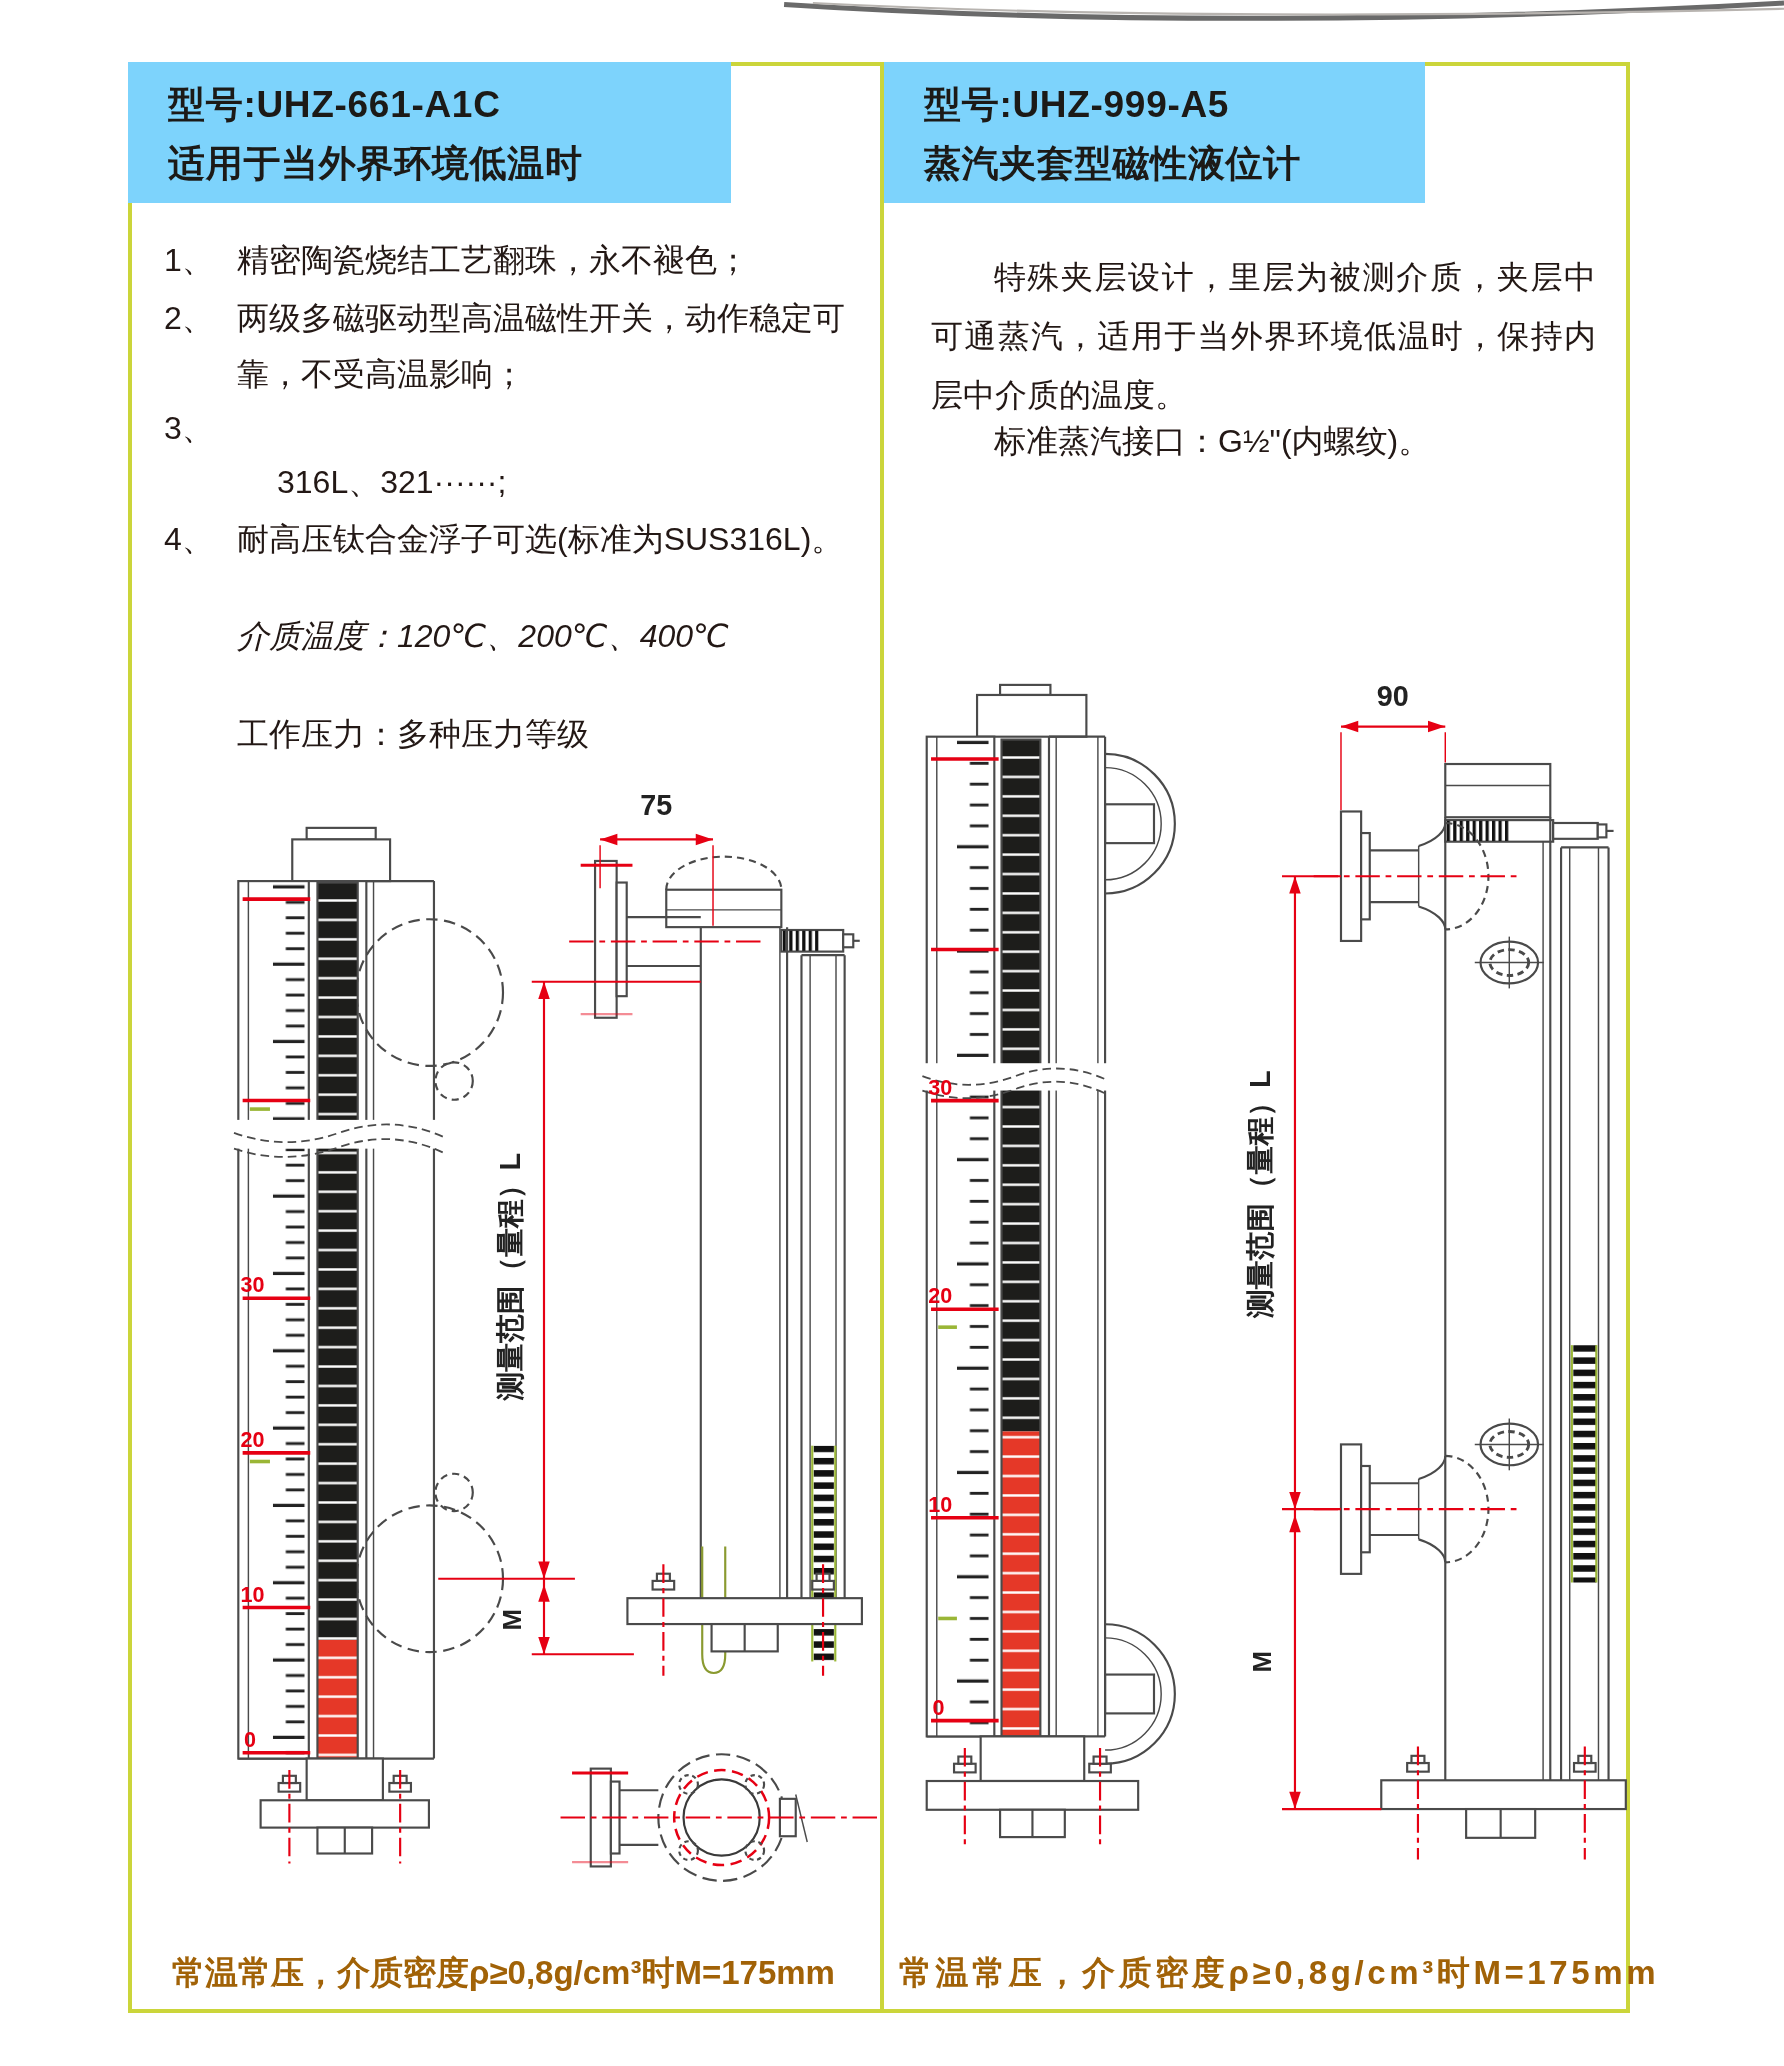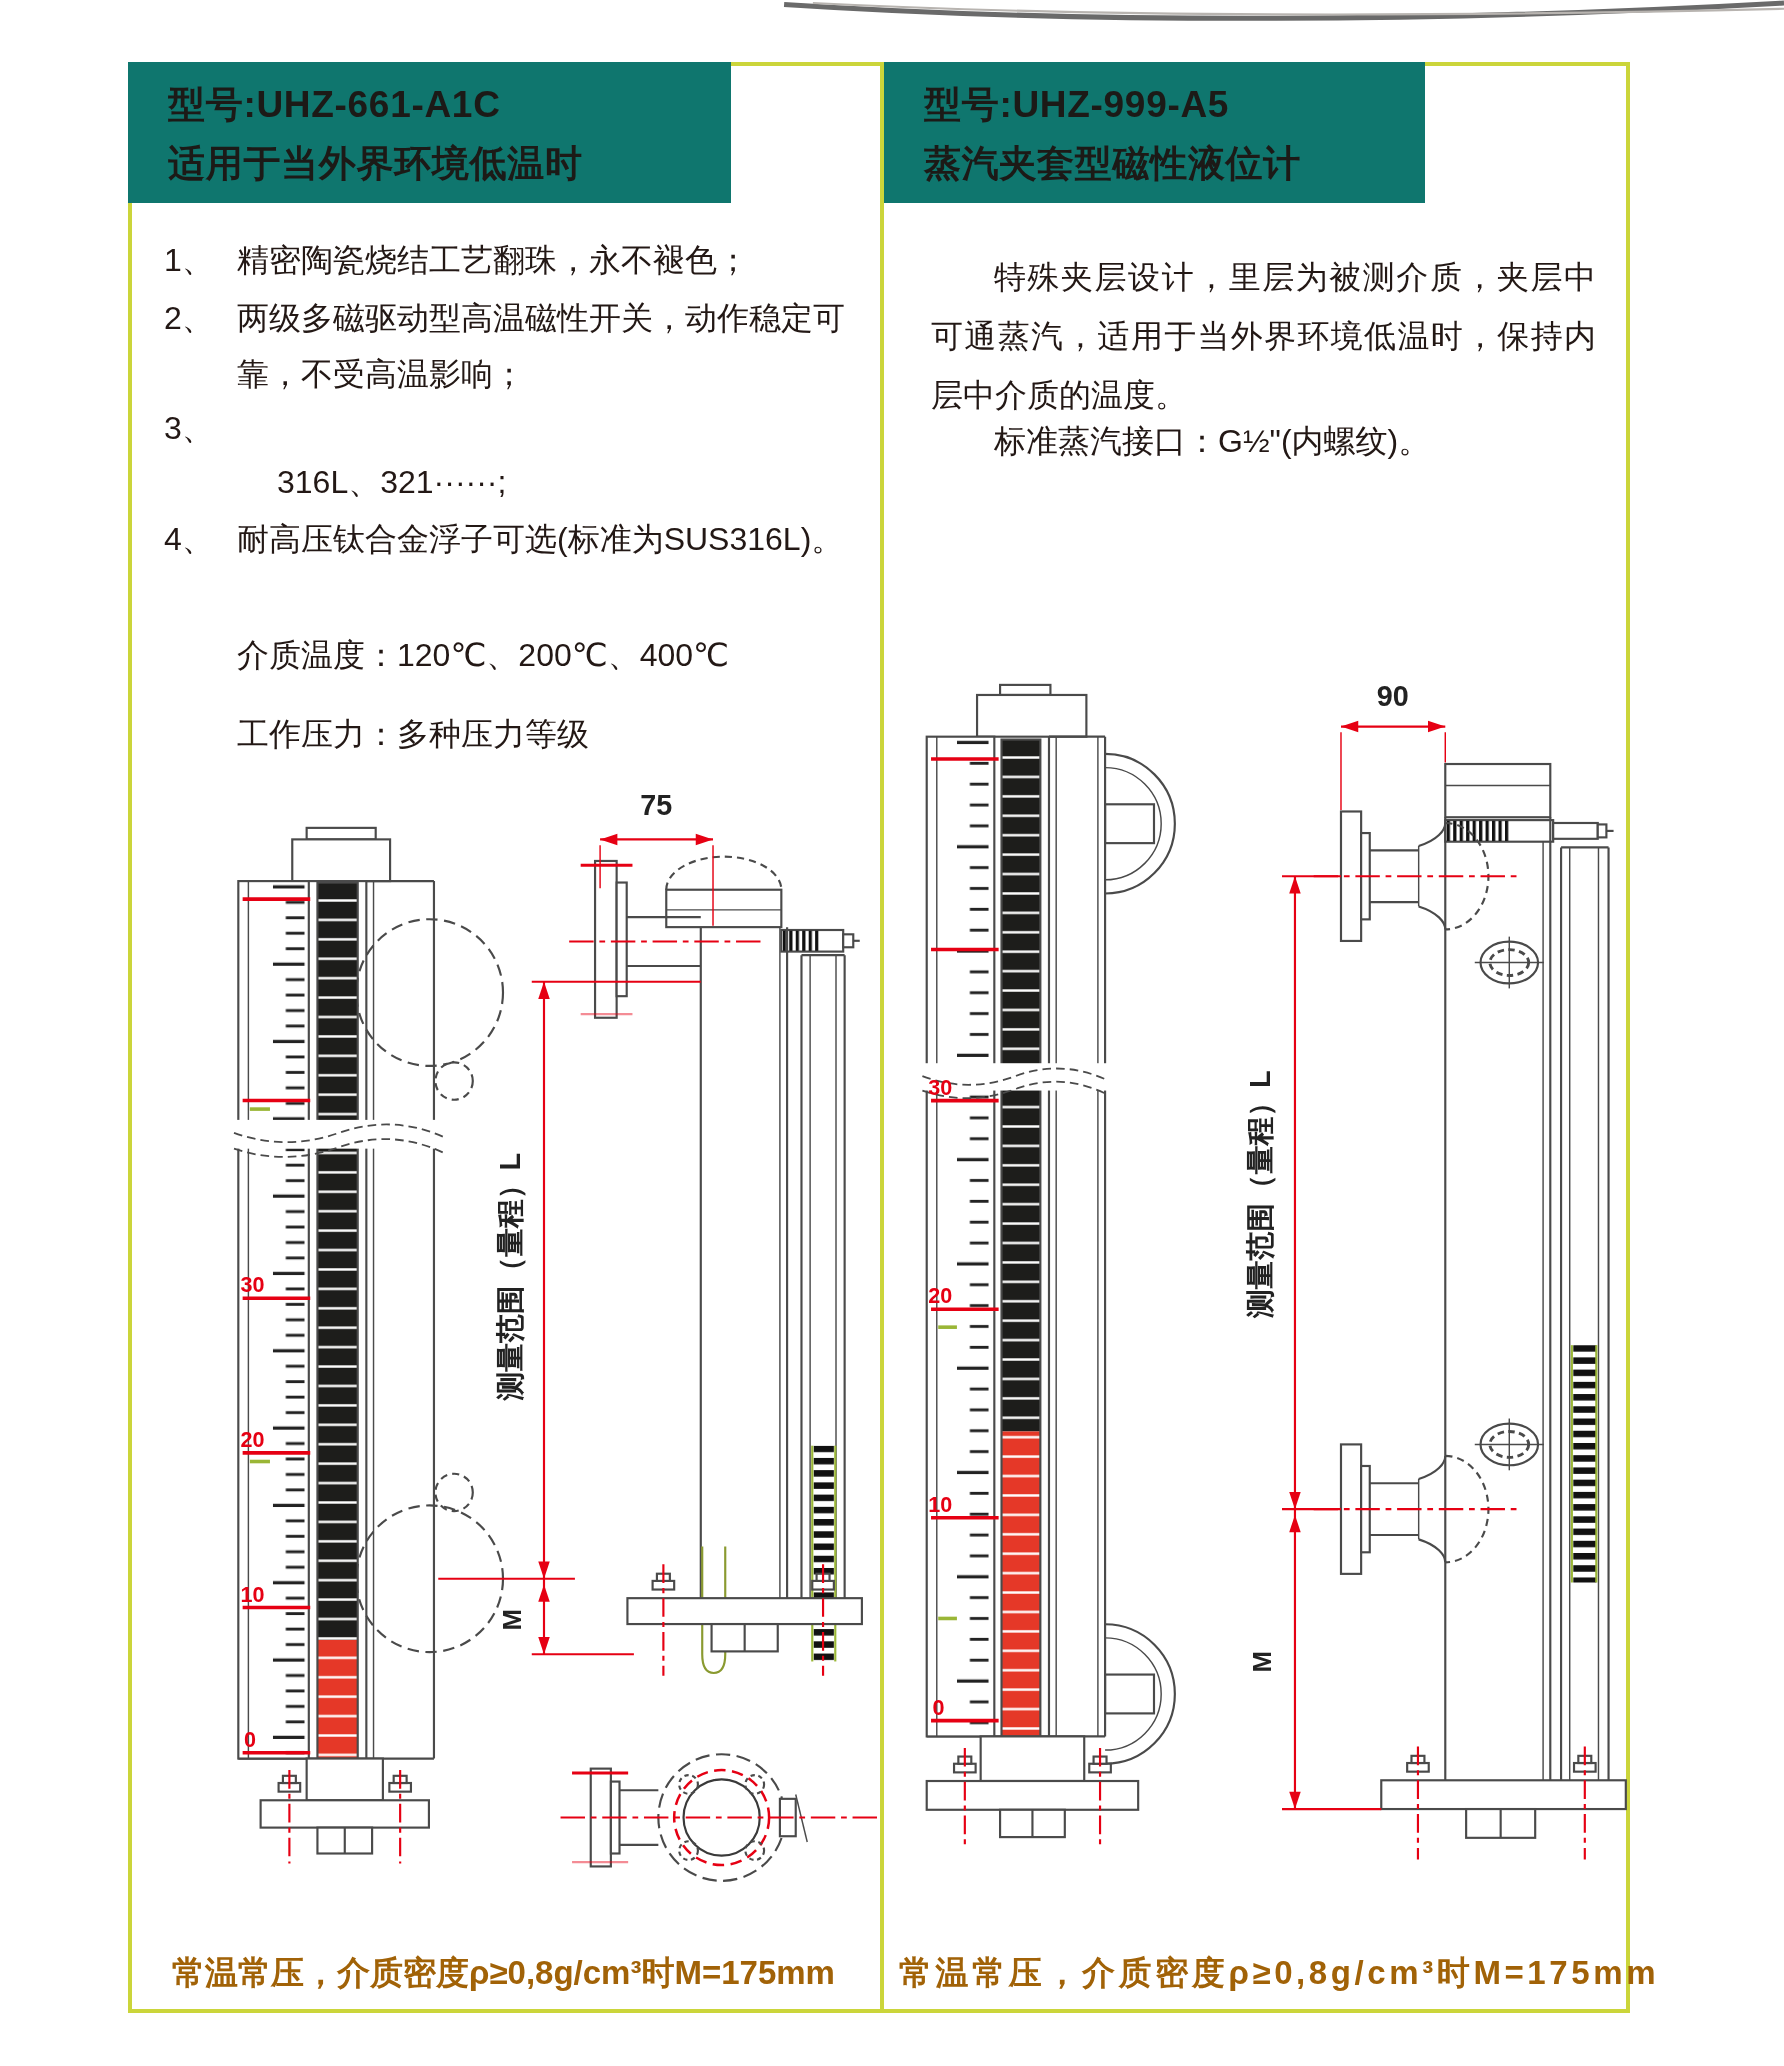--- a/index.html
+++ b/index.html
@@ -2,21 +2,21 @@
 <html style="font-size:11.5px"><head>
 <meta charset="utf-8">
 <style>
   html,body{margin:0;padding:0;background:#fff;}
   #page{position:relative;width:1784px;height:2066px;background:#fff;overflow:hidden;
         font-family:"Liberation Sans","DejaVu Sans",sans-serif;color:#231815;}
   .abs{position:absolute;}
   
   .frame{left:128px;top:62px;width:1502px;height:1951px;border:4.3px solid #cbd53a;box-sizing:border-box;}
   .divider{left:880px;top:62px;width:4.3px;height:1951px;background:#cbd53a;}
-  .hdr{background:#0f766e;height:141px;box-sizing:border-box;padding:13px 16px 0 40px;}
+  .hdr{background:#7dd3fc;height:141px;box-sizing:border-box;padding:13px 16px 0 40px;}
   .hdr .l1,.hdr .l2{font-size:37px;font-weight:700;line-height:59px;color:#1c1a17;letter-spacing:0.7px;white-space:nowrap;}
   .hdr-left{left:128px;top:62px;width:603px;}
   .hdr-right{left:884px;top:62px;width:541px;}
   
   .num{font-size:32px;font-weight:500;line-height:40px;white-space:nowrap;}
   .bl{font-size:32px;font-weight:500;line-height:40px;white-space:nowrap;}
   .para{font-size:32px;font-weight:500;line-height:59px;text-indent:63px;text-align:justify;}
   .note{font-size:33px;font-weight:700;color:#a16207;white-space:nowrap;text-align:center;}
   svg text{font-family:"Liberation Sans","DejaVu Sans",sans-serif;}
 </style>
@@ -45,21 +45,21 @@
 
   <div class="abs num" style="left:164px;top:240px;">1、</div>
   <div class="abs bl" style="left:237px;top:240px;">精密陶瓷烧结工艺翻珠，永不褪色；</div>
   <div class="abs num" style="left:164px;top:298px;">2、</div>
   <div class="abs bl" style="left:237px;top:298px;">两级多磁驱动型高温磁性开关，动作稳定可</div>
   <div class="abs bl" style="left:237px;top:354px;">靠，不受高温影响；</div>
   <div class="abs num" style="left:164px;top:408px;">3、</div>
   <div class="abs bl" style="left:237px;top:462px;margin-left:40px;">316L、321······;</div>
   <div class="abs num" style="left:164px;top:519px;">4、</div>
   <div class="abs bl" style="left:237px;top:519px;">耐高压钛合金浮子可选(标准为SUS316L)。</div>
-  <div class="abs bl" style="left:237px;top:635px;">介质温度：120℃、200℃、400℃</div>
+  <div class="abs bl" style="left:237px;top:616px;font-style:italic;">介质温度：120℃、200℃、400℃</div>
   <div class="abs bl" style="left:237px;top:714px;">工作压力：多种压力等级</div>
 
   <div class="abs para" style="left:931px;top:248px;width:665px;">特殊夹层设计，里层为被测介质，夹层中可通蒸汽，适用于当外界环境低温时，保持内层中介质的温度。</div>
   <div class="abs para" style="left:931px;top:412px;width:665px;">标准蒸汽接口：G½"(内螺纹)。</div>
 
   <svg class="abs" width="0" height="0">
     <defs>
       <pattern id="tkL" width="46" height="107.5" patternUnits="userSpaceOnUse">
         <line x1="0" y1="6" x2="44" y2="6" stroke="#222" stroke-width="4.5"></line>
         <line x1="18" y1="27.5" x2="44" y2="27.5" stroke="#222" stroke-width="4"></line>

